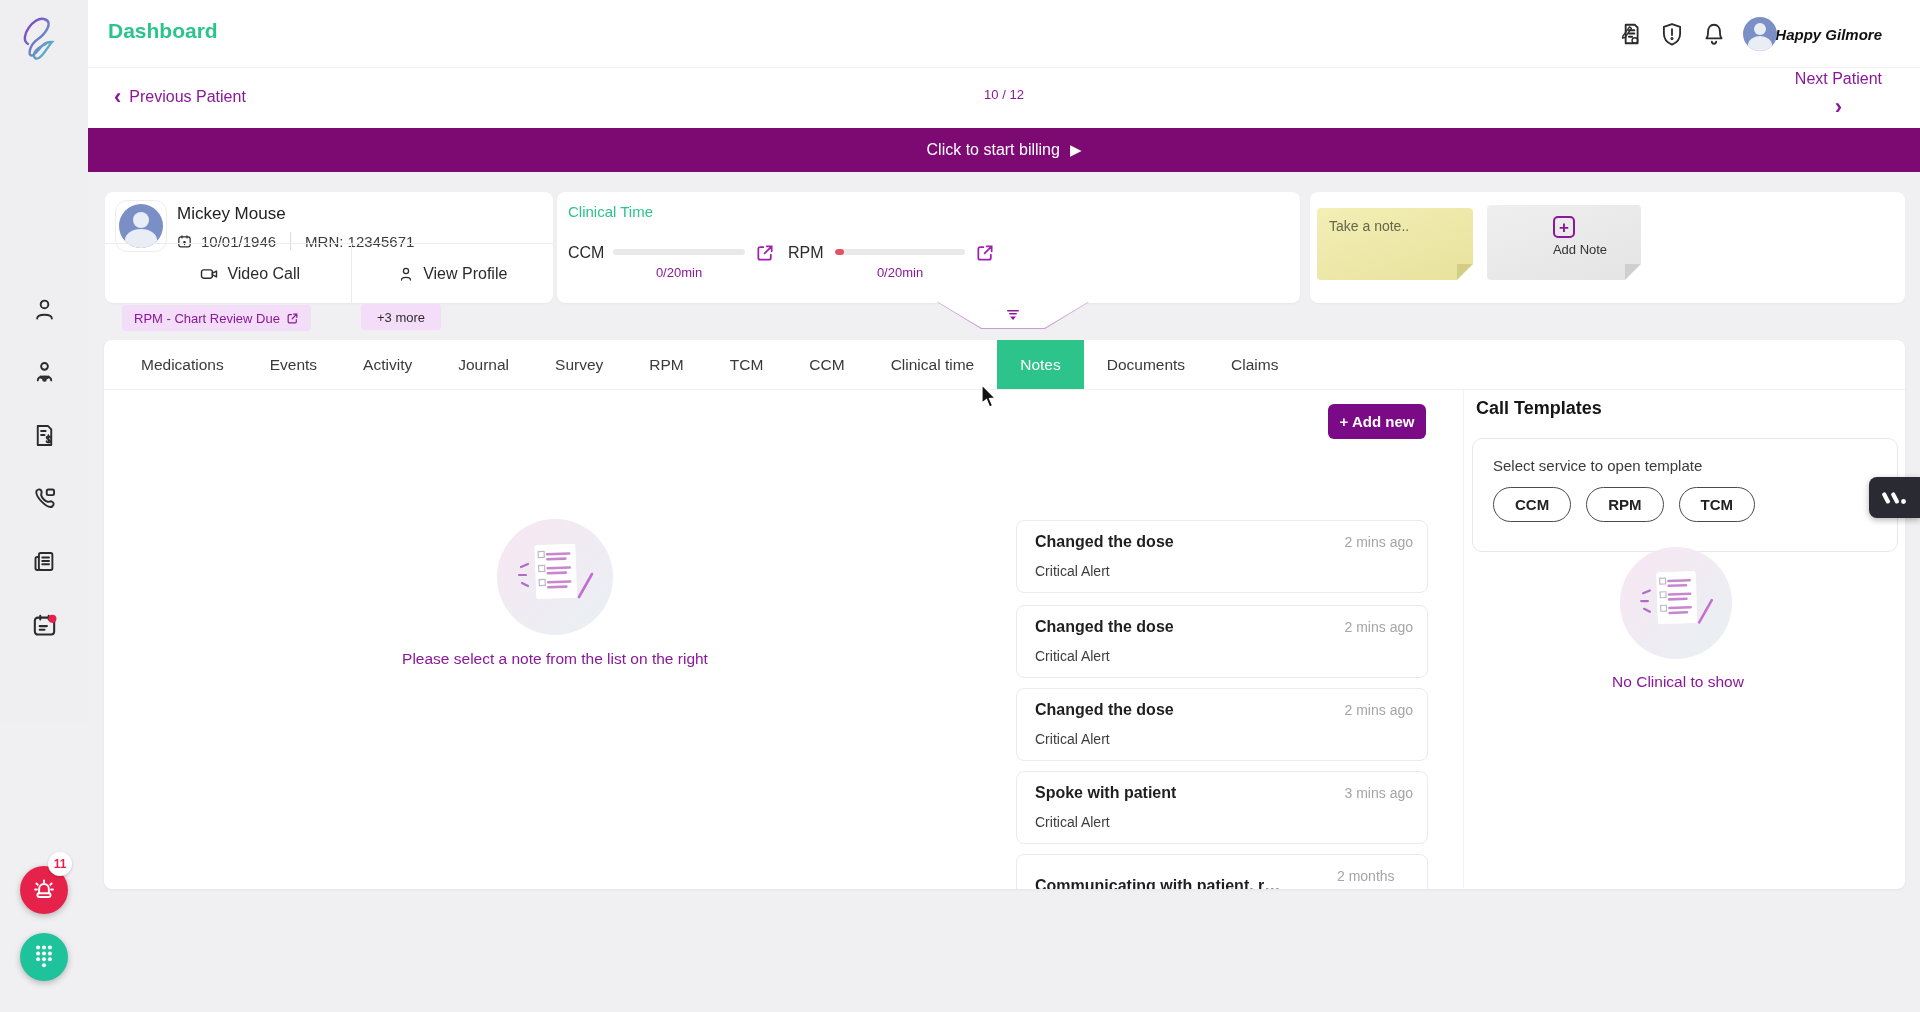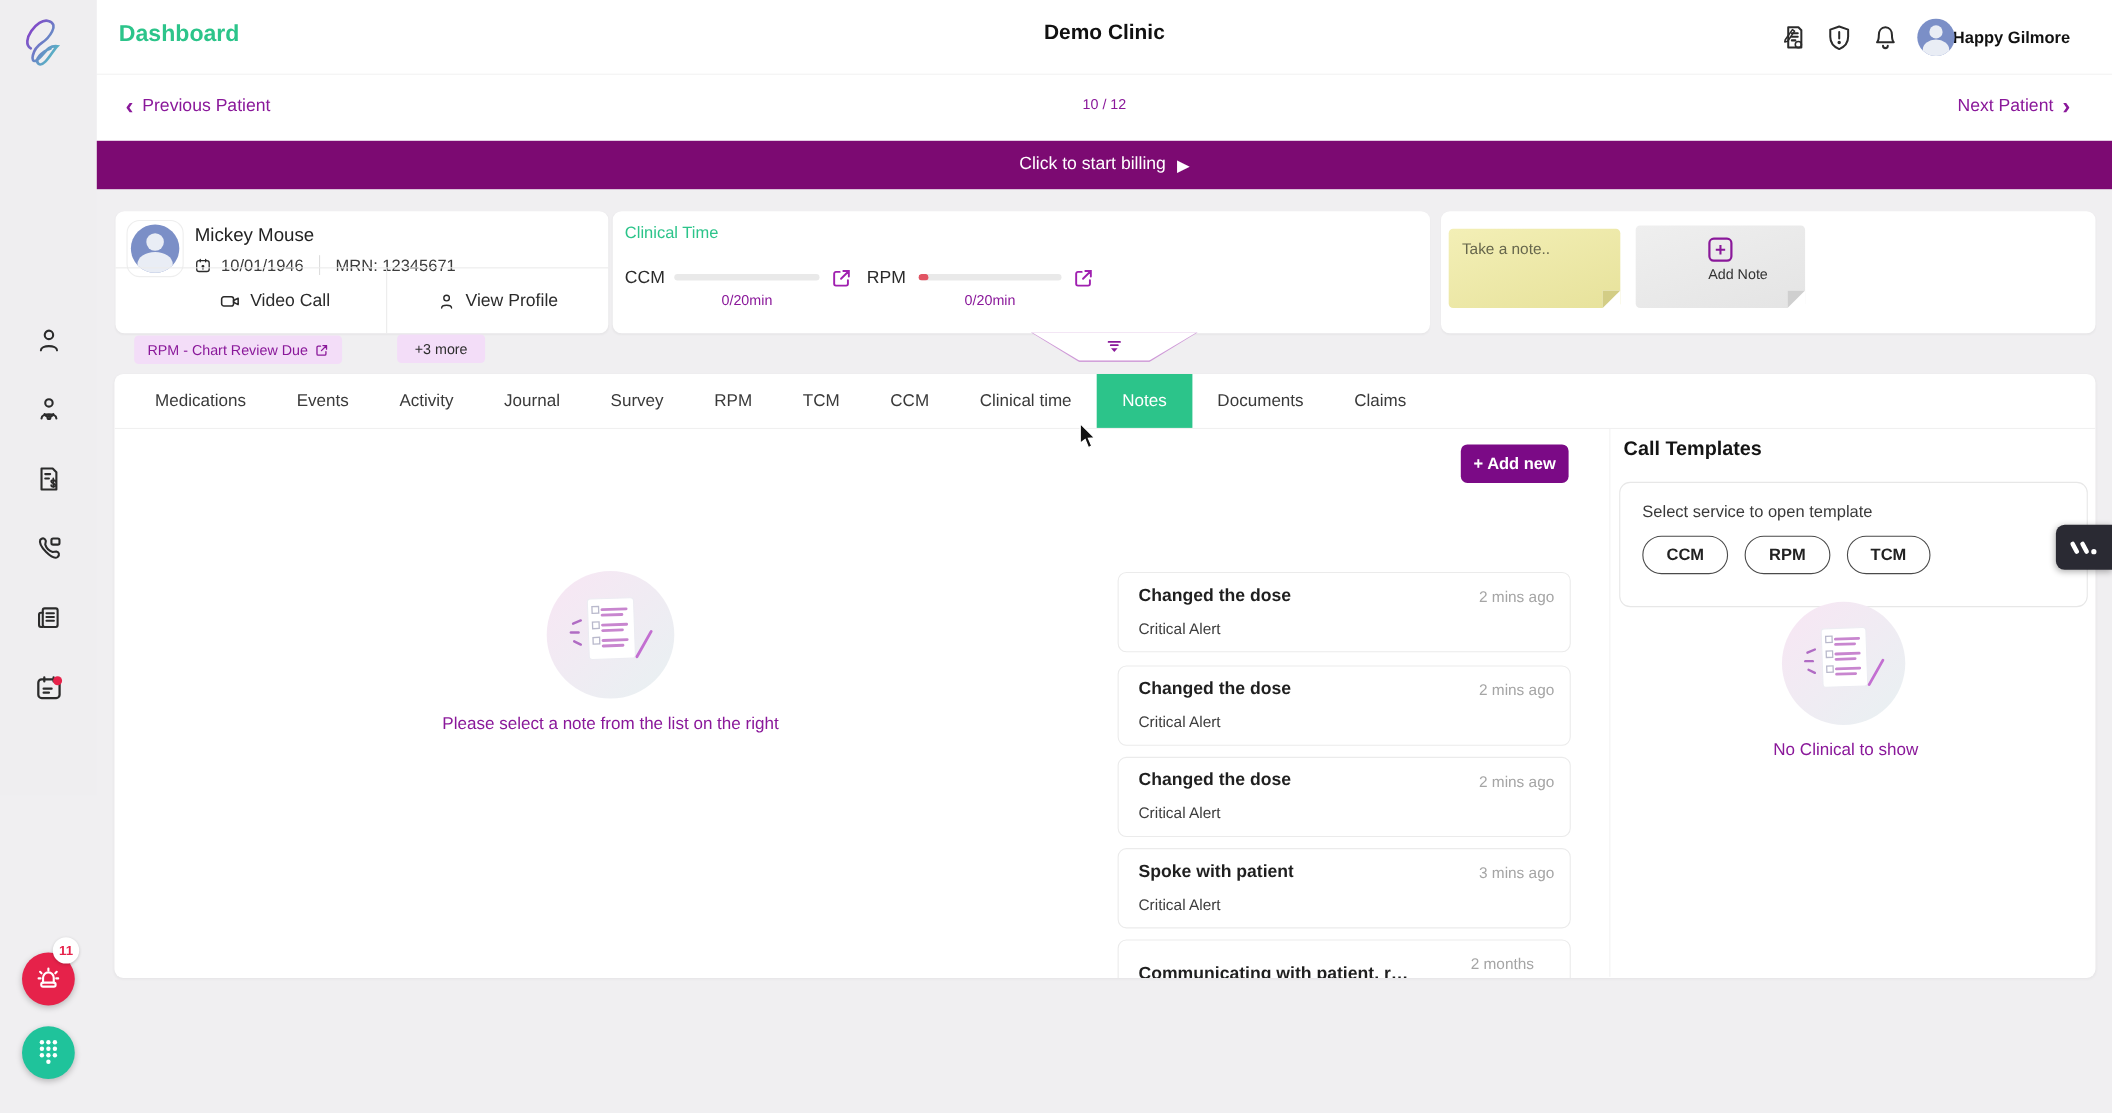--- a/index.html
+++ b/index.html
@@ -14,31 +14,31 @@
   .side-nav svg { display:block; }
   .fab { width:48px; height:48px; border-radius:50%; display:flex; align-items:center; justify-content:center; }
   #alert-fab { left:20px; top:866px; background:#e6224a; box-shadow:0 2px 6px rgba(0,0,0,.25); }
   #alert-badge { left:48px; top:852px; width:24px; height:24px; background:#fff; border-radius:50%; color:#e6224a; font-size:12px; font-weight:bold; display:flex; align-items:center; justify-content:center; box-shadow:0 1px 3px rgba(0,0,0,.2); }
   #dialpad-fab { left:20px; top:933px; background:#1fc39b; box-shadow:0 2px 6px rgba(0,0,0,.25); }
 
   
   #header { left:88px; top:0; width:1832px; height:68px; background:#fff; border-bottom:1px solid #f1f1f1; }
   #page-title { left:20px; top:19px; font-size:21px; font-weight:bold; color:#2cc48a; }
   #clinic-name { left:0; right:0; top:19px; text-align:center; font-size:19px; font-weight:bold; color:#111; }
-  #header-right { right:38px; top:0; height:68px; display:flex; align-items:center; gap:16px; }
+  #header-right { right:38px; top:0; height:68px; display:flex; align-items:center; gap:16px;font-style:italic; }
   .hdr-avatar { width:34px; height:34px; border-radius:50%; background:#7b8fc7; position:relative; overflow:hidden; }
   .hdr-avatar::before { content:''; position:absolute; left:11px; top:6px; width:12px; height:12px; border-radius:50%; background:#e9edf5; }
   .hdr-avatar::after { content:''; position:absolute; left:5px; top:19px; width:24px; height:18px; border-radius:50% 50% 0 0; background:#e9edf5; }
   #user-name { font-size:15px; font-weight:bold; color:#111; margin-left:-18px; }
 
   
   #patient-nav { left:88px; top:68px; width:1832px; height:60px; background:#fff; }
   .pn-link { display:flex; align-items:center; gap:8px; color:#8a189a; font-size:16px; cursor:pointer; }
   #prev-link { position:absolute; left:26px; top:18px; }
-  #next-link { position:absolute; right:38px; top:18px; }
+  #next-link { position:absolute; right:38px; top:2px;flex-direction:column; }
   #patient-counter { position:absolute; left:0; right:0; top:19px; text-align:center; color:#8a189a; font-size:13px; }
   .chev { font-size:22px; font-weight:bold; line-height:1; }
 
   
   #billing-banner { left:88px; top:128px; width:1832px; height:44px; background:#7c0a72; color:#fff; display:flex; align-items:center; justify-content:center; gap:10px; font-size:16px; cursor:pointer; }
   .play-glyph { font-size:15px; }
 
   
   .card { background:#fff; border-radius:8px; box-shadow:0 1px 2px rgba(0,0,0,.04); }
   #patient-card { left:105px; top:192px; width:448px; height:111px; }
@@ -184,21 +184,20 @@
       <circle cx="4" cy="13" r="1.7"></circle>
         <circle cx="9" cy="13" r="1.7"></circle>
         <circle cx="14" cy="13" r="1.7"></circle>
       <circle cx="9" cy="18" r="1.7"></circle>
     </svg>
   </div>
 </div>
 
 <div id="header" class="abs">
   <div id="page-title" class="abs">Dashboard</div>
-  <div id="clinic-name" class="abs">Demo Clinic</div>
   <div id="header-right" class="abs">
     <svg class="ic" width="26" height="26" viewBox="0 0 24 24">
         <path d="M8 3.5 H16.5 L19 6 V20.5 H8 Z"></path>
         <path d="M11 8.5 H16 M11 11.5 H16 M11 14.5 H14"></path>
         <path d="M5.5 14 L11.5 5.5 l1.8 1.2 L7.5 15.2 l-2.4.6 Z" stroke-width="1.3"></path>
         <circle cx="16.5" cy="18" r="2.6" stroke-width="1.3"></circle>
       </svg>
     <svg class="ic" width="26" height="26" viewBox="0 0 24 24">
         <path d="M12 2.8 L19.5 5.5 V11.5 C19.5 17 16 20.2 12 21.8 C8 20.2 4.5 17 4.5 11.5 V5.5 Z"></path>
         <path d="M12 7.5 v5.5"></path>

